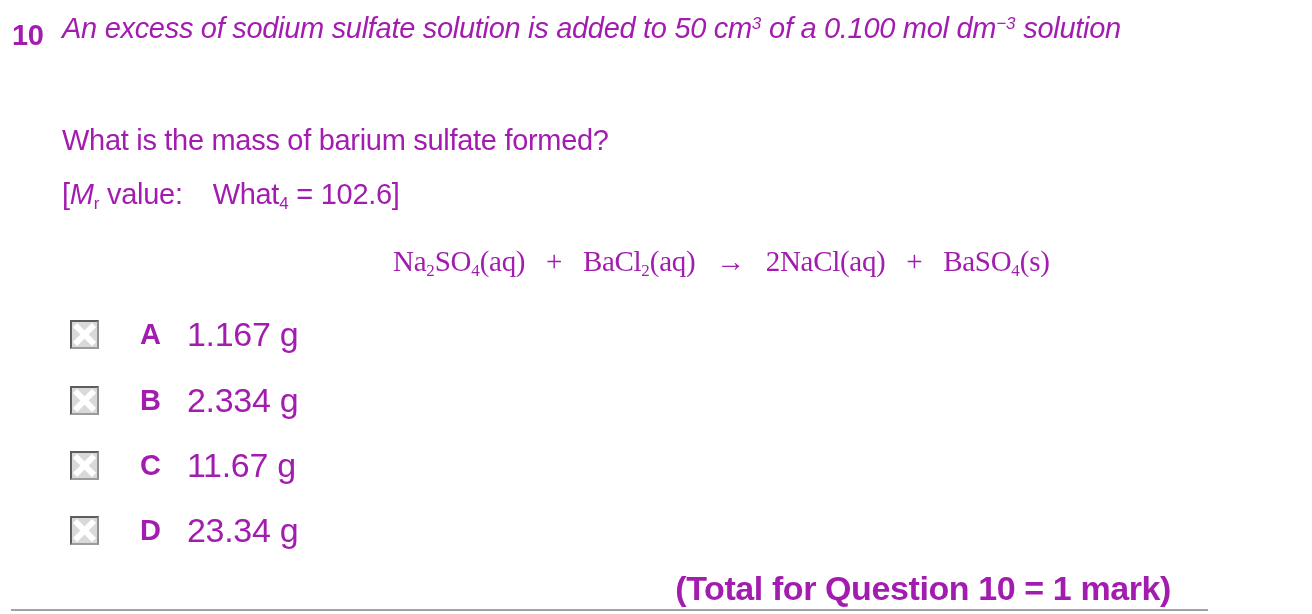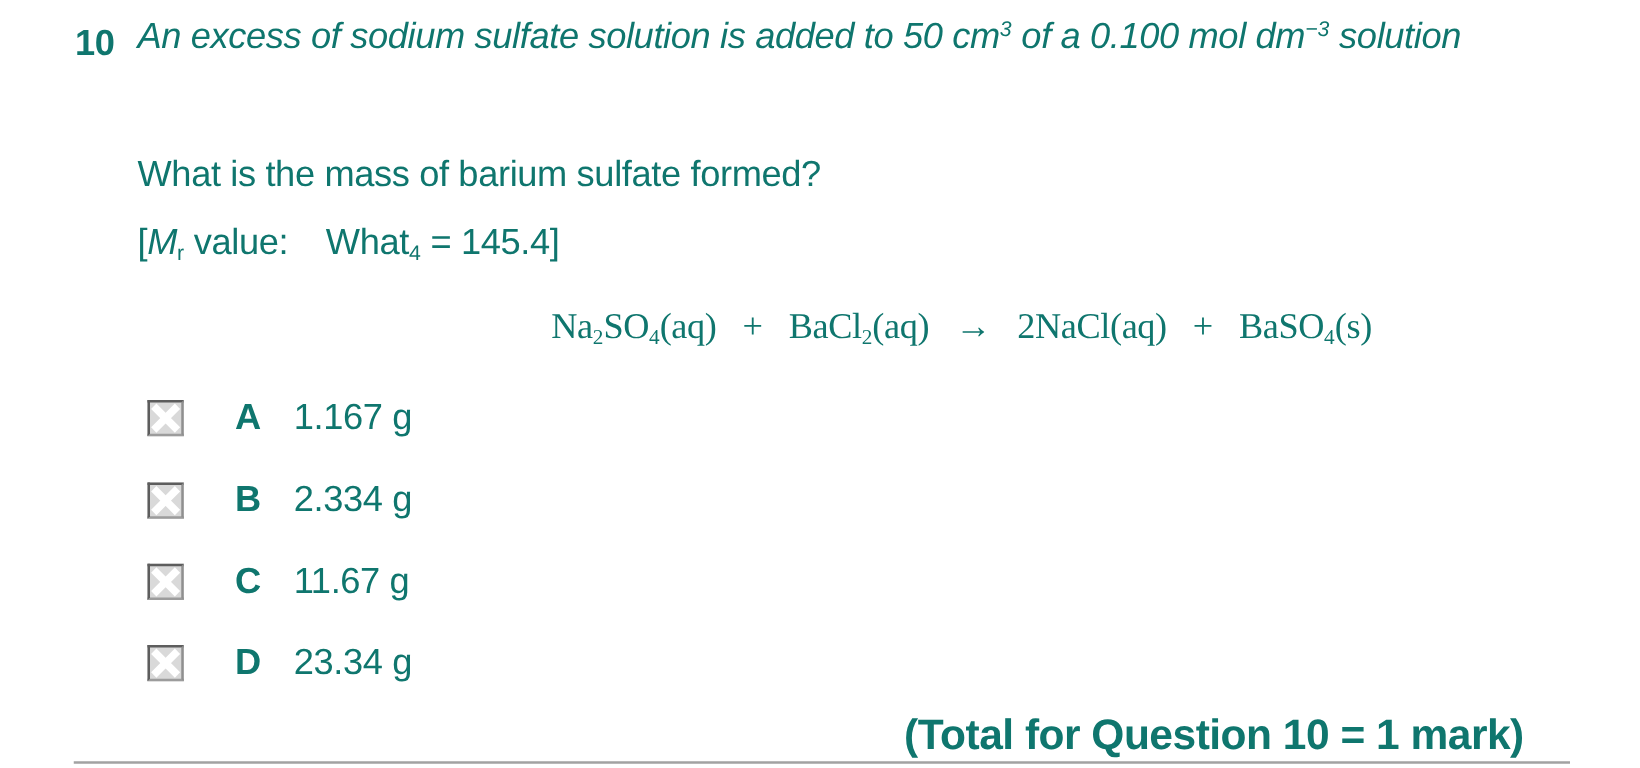--- a/index.html
+++ b/index.html
@@ -7,23 +7,22 @@
     padding: 0;
     background: #ffffff;
   }
   .page {
     position: relative;
     width: 1208px;
     height: 614px;
     background: #ffffff;
     overflow: hidden;
     font-family: "Liberation Sans", "DejaVu Sans", sans-serif;
-    color: #0f766e;
+    color: #a21caf;
     letter-spacing: -0.3px;
-    margin-left: 48px;
   }
   .qnum {
     position: absolute;
     left: 12px;
     top: 20px;
     font-size: 29px;
     font-weight: 700;
     line-height: 31px;
   }
   .stem {
@@ -94,21 +93,21 @@
   }
   .checkbox svg { display: block; }
   .opt-letter {
     display: inline-block;
     margin-left: 41px;
     width: 47px;
     font-size: 29px;
     font-weight: 700;
   }
   .opt-value {
-    font-size: 29px;
+    font-size: 34px;
   }
   .footer {
     position: absolute;
     right: 37px;
     top: 569px;
     font-size: 34px;
     font-weight: 700;
     letter-spacing: -0.4px;
   }
   .divider {
@@ -126,21 +125,21 @@
 <div class="page">
 
   <div class="qnum">10</div>
 
   <div class="stem">
     <div><span>An excess of sodium sulfate solution is added to 50 cm</span><span class="sup">3</span><span> of a 0.100 mol dm</span><span class="sup">−3</span><span> solution</span></div>
   </div>
 
   <div class="prompt">What is the mass of barium sulfate formed?</div>
 
-  <div class="mr-line"><span>[</span><span class="m-italic">M</span><span class="sub">r</span><span> value:</span><span class="mr-formula"><span>What</span><span class="sub">4</span><span> = 145.4]</span></span></div>
+  <div class="mr-line"><span>[</span><span class="m-italic">M</span><span class="sub">r</span><span> value:</span><span class="mr-formula"><span>What</span><span class="sub">4</span><span> = 102.6]</span></span></div>
 
   <div class="equation"><span>Na</span><span class="sub">2</span><span>SO</span><span class="sub">4</span><span>(aq)   +   BaCl</span><span class="sub">2</span><span>(aq)   →   2NaCl(aq)   +   BaSO</span><span class="sub">4</span><span>(s)</span></div>
 
   <div class="option-row opt-a">
     <div class="checkbox">
       <svg width="25" height="25" viewBox="0 0 25 25">
         <line x1="3" y1="3" x2="22" y2="22" stroke="#ffffff" stroke-width="6"></line>
         <line x1="22" y1="3" x2="3" y2="22" stroke="#ffffff" stroke-width="6"></line>
       </svg>
     </div>

